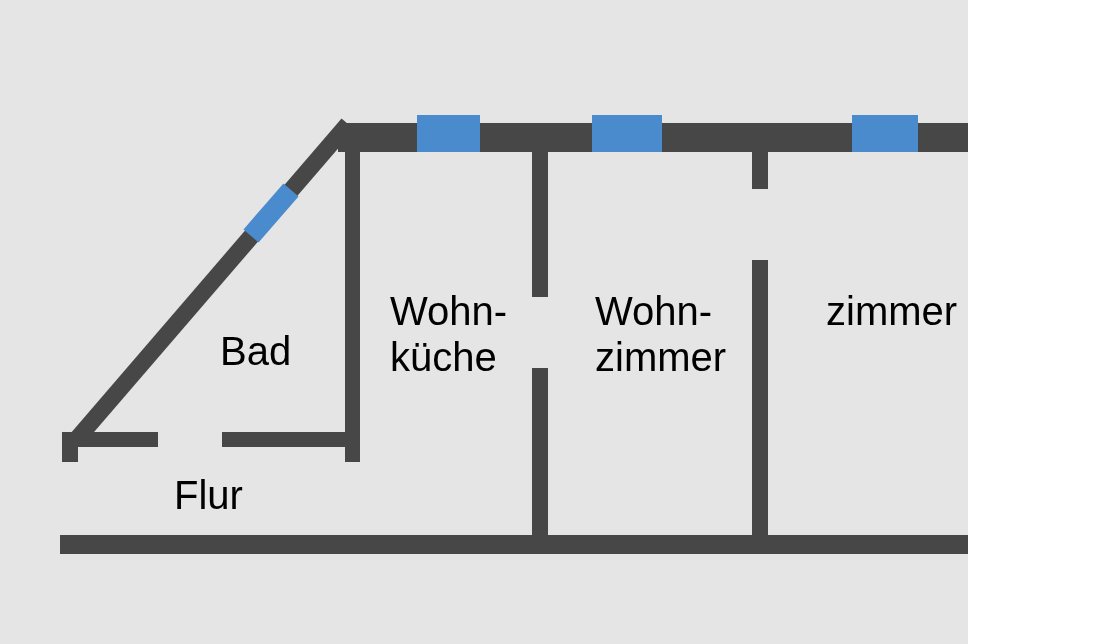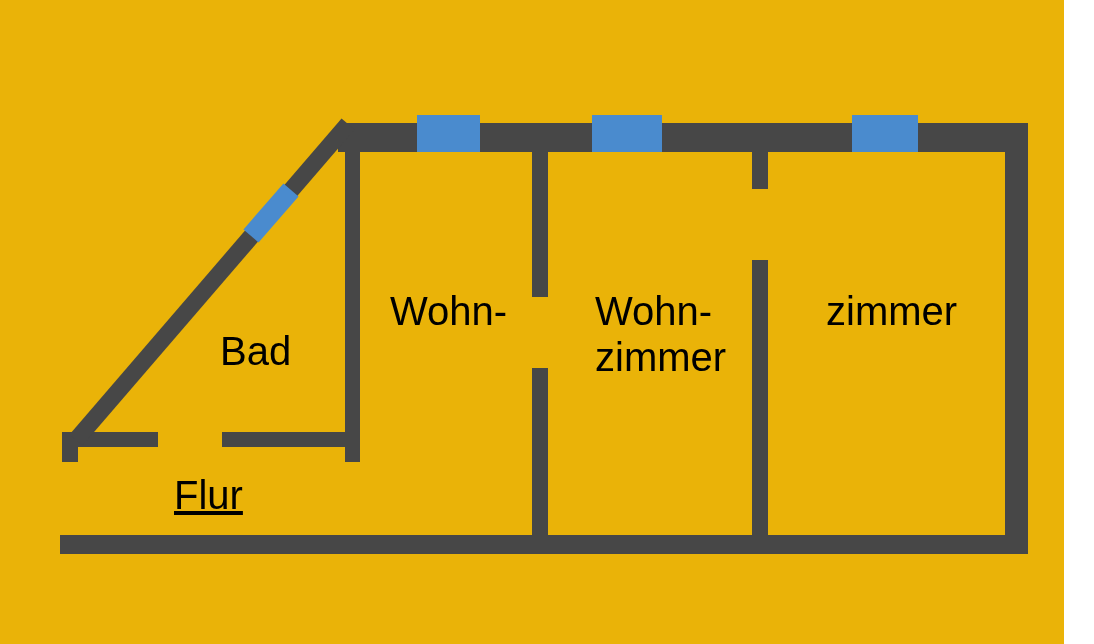--- a/index.html
+++ b/index.html
@@ -2,23 +2,23 @@
 <html><head>
 <meta charset="utf-8">
 <style>
   html, body {
     margin: 0;
     padding: 0;
     background: #ffffff;
   }
   .stage {
     position: relative;
-    width: 1064px;
+    width: 968px;
     height: 644px;
-    background: #eab308;
+    background: #e5e5e5;
     overflow: hidden;
     font-family: "Liberation Sans", "DejaVu Sans", sans-serif;
   }
   .plan-svg {
     position: absolute;
     left: 0;
     top: 0;
     display: block;
   }
   .room-label {
@@ -64,26 +64,27 @@
 
     <line x1="348" y1="124" x2="76" y2="440" stroke-width="17" stroke="#474747"></line>
 
     <line x1="291" y1="190" x2="251" y2="236" stroke-width="20" stroke="#4a8bce"></line>
   </svg>
 
   <div class="room-label" style="left:220px; top:328px;">
     <div>Bad</div>
   </div>
 
-  <div class="room-label" style="left:174px; top:472px;text-decoration:underline;">
+  <div class="room-label" style="left:174px; top:472px;">
     <div>Flur</div>
   </div>
 
   <div class="room-label" style="left:390px; top:288px;">
     <div>Wohn-</div>
+    <div>küche</div>
   </div>
 
   <div class="room-label" style="left:595px; top:288px;">
     <div>Wohn-</div>
     <div>zimmer</div>
   </div>
 
   <div class="room-label" style="left:826px; top:288px;">
     <div>zimmer</div>
   </div>

